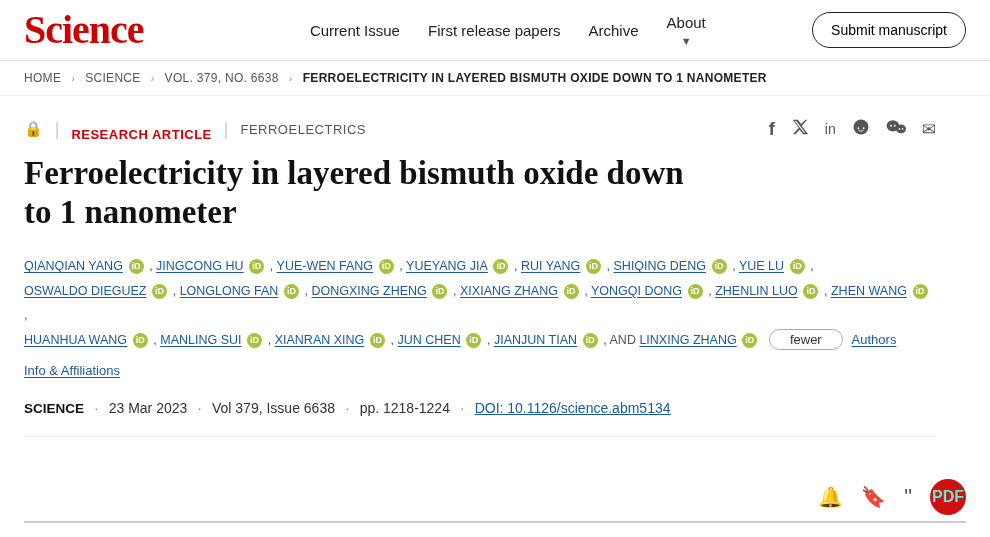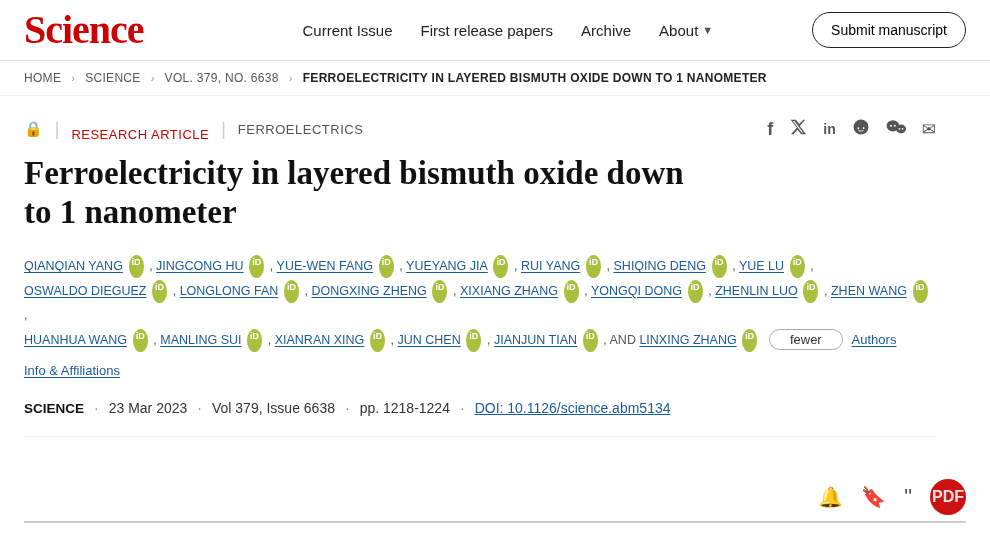--- a/index.html
+++ b/index.html
@@ -33,20 +33,21 @@
     }
     .nav-links a {
       text-decoration: none;
       color: #222;
       font-size: 15px;
     }
     .nav-about {
       display: flex;
       align-items: center;
       gap: 4px;
+      flex-direction: column;
     }
     .submit-btn {
       border: 1.5px solid #222;
       border-radius: 20px;
       padding: 9px 18px;
       background: #fff;
       font-size: 14px;
       cursor: pointer;
       font-weight: 500;
       white-space: nowrap;
@@ -85,21 +86,21 @@
       display: flex;
       align-items: center;
       gap: 12px;
     }
     .lock-icon {
       color: #888;
       font-size: 15px;
     }
     .article-type {
       color: #cc0000;
-      font-weight: 400;
+      font-weight: 700;
       font-size: 13px;
       text-transform: uppercase;
       letter-spacing: 0.5px;
       margin-top: 11px;
     }
     .divider-v {
       color: #ccc;
       font-size: 18px;
     }
     .article-category {
@@ -144,21 +145,21 @@
       text-underline-offset: 2px;
       cursor: pointer;
       font-size: 12.5px;
       white-space: nowrap;
     }
     .orcid-badge {
       display: inline-block;
       background: #a8c03e;
       border-radius: 50%;
       width: 15px;
-      height: 23px;
+      height: 15px;
       text-align: center;
       line-height: 15px;
       font-size: 9px;
       color: #fff;
       font-weight: bold;
       margin: 0 2px;
       vertical-align: middle;
       cursor: pointer;
     }
     .author-sep {
@@ -226,21 +227,21 @@
       gap: 18px;
       padding: 6px 24px;
     }
     .action-icon {
       font-size: 20px;
       color: #555;
       cursor: pointer;
     }
     .action-icon-pdf {
       background: #cc1111;
-      color: #e5e5e5;
+      color: #5eead4;
       border-radius: 50%;
       width: 36px;
       height: 36px;
       display: flex;
       align-items: center;
       justify-content: center;
       font-size: 16px;
       font-weight: bold;
       cursor: pointer;
     }
@@ -288,21 +289,21 @@
       <span class="divider-v">|</span>
       <span class="article-category">FERROELECTRICS</span>
     </div>
     <div class="social-icons">
       <span class="social-icon" style="font-weight:bold; font-size:18px;">f</span>
       <span class="social-icon">
         <svg width="18" height="18" viewBox="0 0 24 24" fill="#555">
             <path d="M18.244 2.25h3.308l-7.227 8.26 8.502 11.24H16.17l-4.714-6.231-5.401 6.231H2.744l7.737-8.835L2.25 2.25h6.961l4.258 5.63 5.775-5.63zm-1.161 17.52h1.833L7.084 4.126H5.117z"></path>
           </svg>
       </span>
-      <span class="social-icon" style="font-weight:bold; font-size:14px; font-family:Arial;">in</span>
+      <span class="social-icon" style="font-weight:normal; font-size:14px; font-family:Arial;">in</span>
       <span class="social-icon">
         <svg width="18" height="18" viewBox="0 0 24 24" fill="#555">
             <circle cx="12" cy="12" r="10"></circle>
             <circle cx="8.5" cy="13.5" r="1.2" fill="#fff"></circle>
             <circle cx="15.5" cy="13.5" r="1.2" fill="#fff"></circle>
             <path d="M9 16.5c.8.7 2 1 3 1s2.2-.3 3-1" stroke="#fff" stroke-width="1.2" fill="none" stroke-linecap="round"></path>
             <circle cx="19" cy="8" r="2" fill="#555"></circle>
             <path d="M12 7c1.5-2 4-2 5.5-.5" stroke="#555" stroke-width="1.3" fill="none"></path>
           </svg>
       </span>

